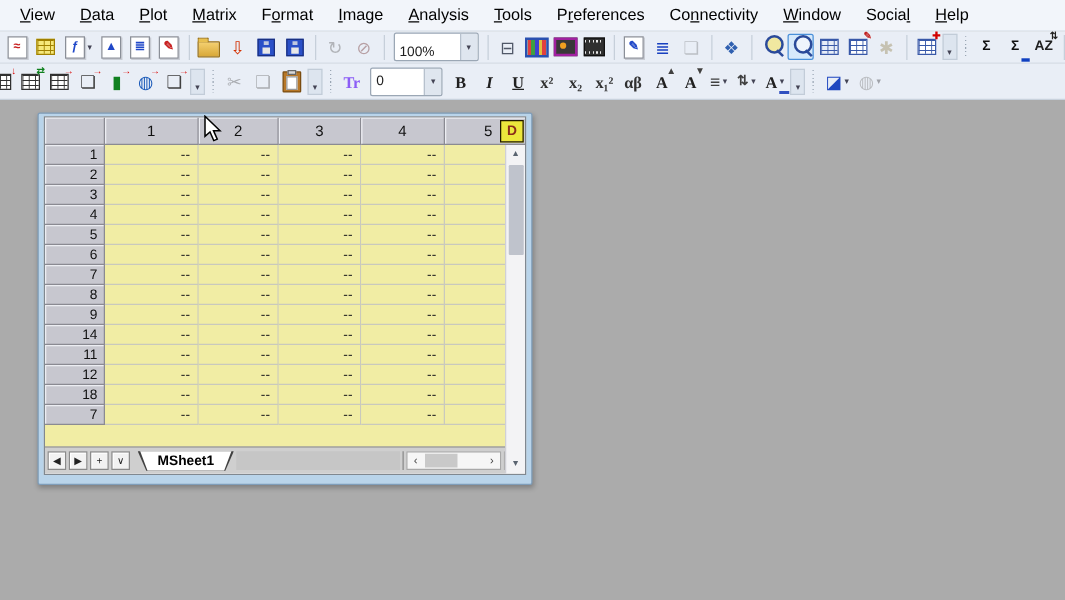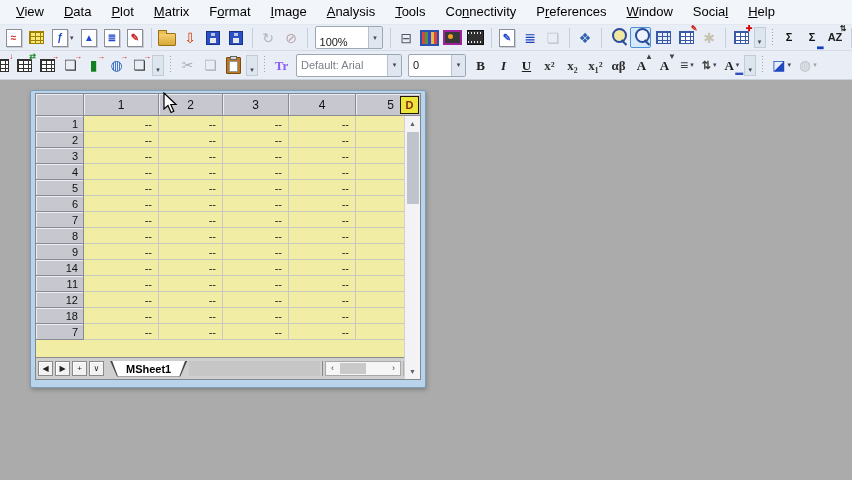--- a/index.html
+++ b/index.html
@@ -133,22 +133,22 @@
 
 <div class="menubar">
     <span class="mitem"><span class="mn">V</span><span>i</span><span>e</span><span>w</span></span>
     <span class="mitem"><span class="mn">D</span><span>a</span><span>t</span><span>a</span></span>
     <span class="mitem"><span class="mn">P</span><span>l</span><span>o</span><span>t</span></span>
     <span class="mitem"><span class="mn">M</span><span>a</span><span>t</span><span>r</span><span>i</span><span>x</span></span>
     <span class="mitem"><span>F</span><span class="mn">o</span><span>r</span><span>m</span><span>a</span><span>t</span></span>
     <span class="mitem"><span class="mn">I</span><span>m</span><span>a</span><span>g</span><span>e</span></span>
     <span class="mitem"><span class="mn">A</span><span>n</span><span>a</span><span>l</span><span>y</span><span>s</span><span>i</span><span>s</span></span>
     <span class="mitem"><span class="mn">T</span><span>o</span><span>o</span><span>l</span><span>s</span></span>
+    <span class="mitem"><span>P</span><span class="mn">r</span><span>e</span><span>f</span><span>e</span><span>r</span><span>e</span><span>n</span><span>c</span><span>e</span><span>s</span></span>
     <span class="mitem"><span>C</span><span>o</span><span class="mn">n</span><span>n</span><span>e</span><span>c</span><span>t</span><span>i</span><span>v</span><span>i</span><span>t</span><span>y</span></span>
-    <span class="mitem"><span>P</span><span class="mn">r</span><span>e</span><span>f</span><span>e</span><span>r</span><span>e</span><span>n</span><span>c</span><span>e</span><span>s</span></span>
     <span class="mitem"><span class="mn">W</span><span>i</span><span>n</span><span>d</span><span>o</span><span>w</span></span>
     <span class="mitem"><span>S</span><span>o</span><span>c</span><span>i</span><span>a</span><span class="mn">l</span></span>
     <span class="mitem"><span class="mn">H</span><span>e</span><span>l</span><span>p</span></span>
   </div>
 
 <div class="tbrow tb1">
     <span class="tile">
       <span class="pageic">
         <span class="pg-g" style="color: rgb(200, 32, 32);">≈</span>
       </span>
@@ -317,24 +317,20 @@
       <span class="clipic">
         <span class="clip-pg"></span>
       </span>
     </span>
     <span class="ovf">
       <span>▾</span>
     </span>
     <span class="tbdots"></span>
     <span class="tile">
       <span class="txtg serif" style="color: #8b5cf6;">Tr</span>
-    </span>
-    <span class="combo" style="width: 104px;">
-      <span class="combo-txt muted">Default: Arial</span>
-      <span class="combo-btn">▾</span>
     </span>
     <span class="combo" style="width: 56px;">
       <span class="combo-txt">0</span>
       <span class="combo-btn">▾</span>
     </span>
     <span class="tile">
       <span class="txtg serif" style="color: rgb(32, 32, 32); font-weight: bold;">B</span>
     </span>
     <span class="tile">
       <span class="txtg serif" style="color: rgb(32, 32, 32); font-style: italic;">I</span>

